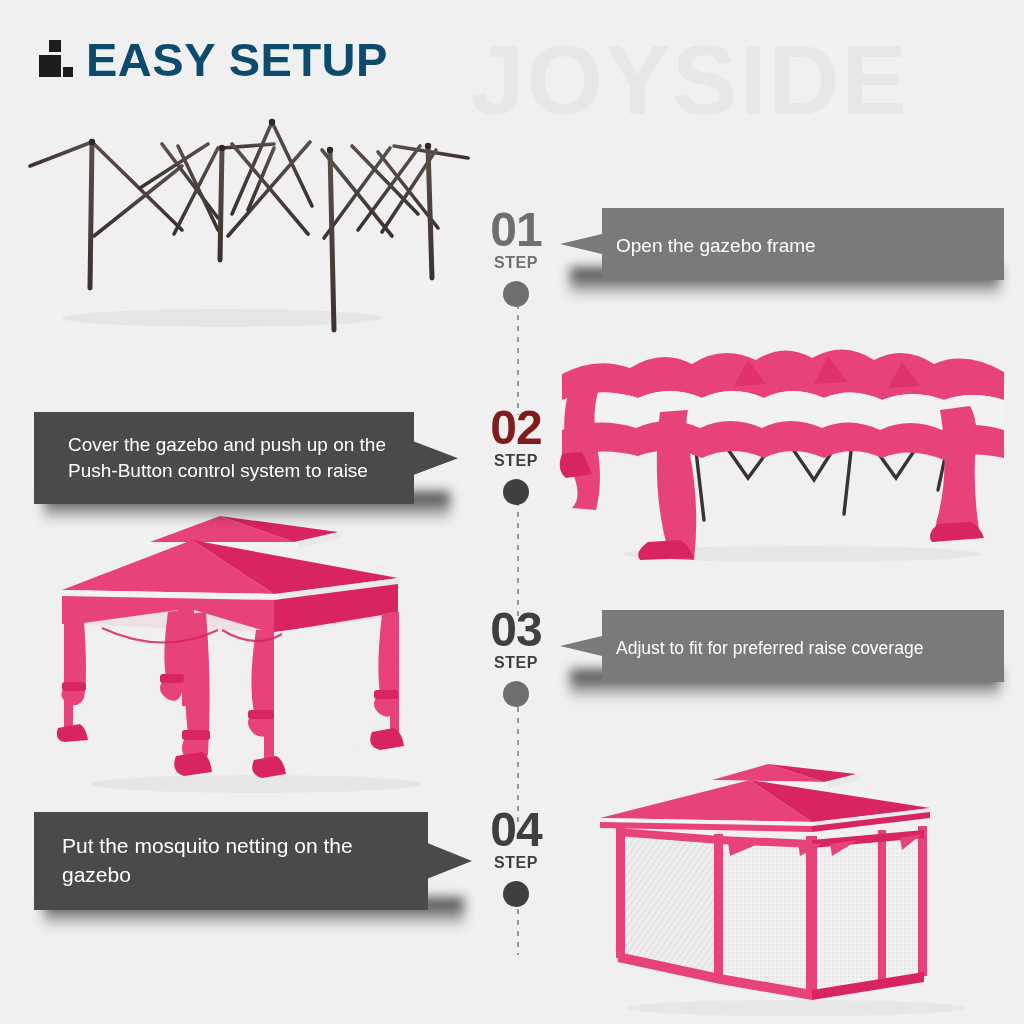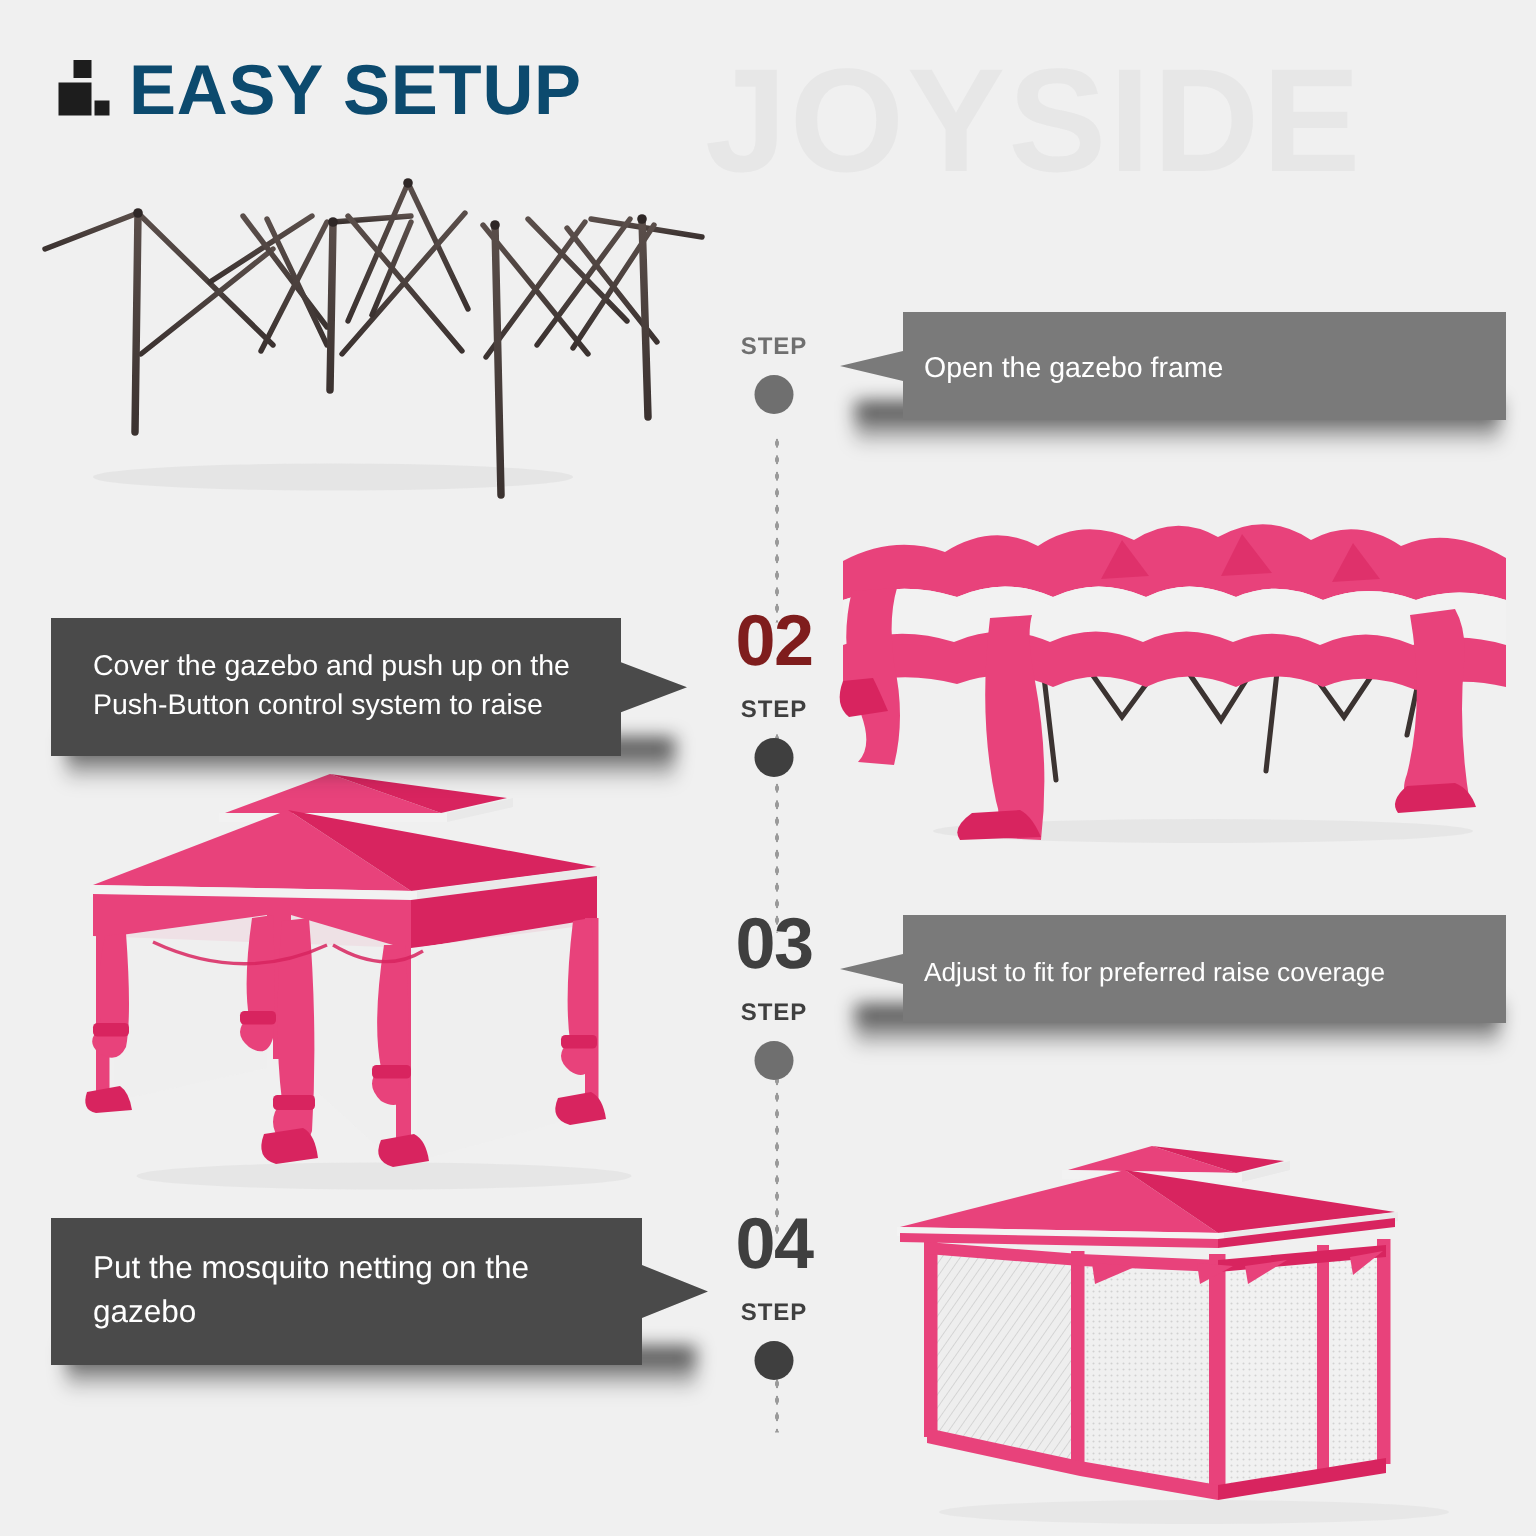--- a/index.html
+++ b/index.html
@@ -108,21 +108,21 @@
   .step-num {
     font-size: 48px;
     font-weight: 700;
     line-height: 0.92;
     letter-spacing: -1px;
   }
   .step-word {
     font-size: 16px;
     font-weight: 700;
     letter-spacing: 0.6px;
-    margin-top: 15px;
+    margin-top: 2px;
   }
   .step-dot {
     width: 26px;
     height: 26px;
     border-radius: 50%;
     margin: 9px auto 0 auto;
   }
 
   
   .banner-wrap {
@@ -235,34 +235,35 @@
         <circle cx="70" cy="24" r="3.2"></circle>
           <circle cx="200" cy="30" r="3.2"></circle>
         <circle cx="308" cy="32" r="3.2"></circle>
           <circle cx="406" cy="28" r="3.2"></circle>
         <circle cx="250" cy="4" r="3.2"></circle>
       </g>
     </svg>
   </div>
 
   <div class="step-marker" style="left:456px; top:208px;">
+    <div class="step-num" style="color:#6f6f6f;">01</div>
     <div class="step-word" style="color:#6f6f6f;">STEP</div>
     <div class="step-dot" style="background:#6f6f6f;"></div>
   </div>
 
   <div class="banner-wrap" style="left:560px; top:208px; width:444px;">
     <div class="banner-shadow" style="width:430px;"></div>
     <div class="banner left-arrow" style="background:#7a7a7a; min-height:72px;">
       <span>Open the gazebo frame</span>
     </div>
   </div>
 
   <div class="banner-wrap" style="left:34px; top:412px; width:424px;">
     <div class="banner-shadow" style="width:406px;"></div>
-    <div class="banner right-arrow" style="background:#4a4a4a; min-height:84px;">
+    <div class="banner right-arrow" style="background:#4a4a4a; min-height:84px;justify-content:center;">
       <span>
         <span>Cover the gazebo and push up on the</span><br>
         <span>Push-Button control system to raise</span>
       </span>
     </div>
   </div>
 
   <div class="step-marker" style="left:456px; top:406px;">
     <div class="step-num" style="color:#7f1d1d;">02</div>
     <div class="step-word" style="color:#3f3f3f;">STEP</div>

